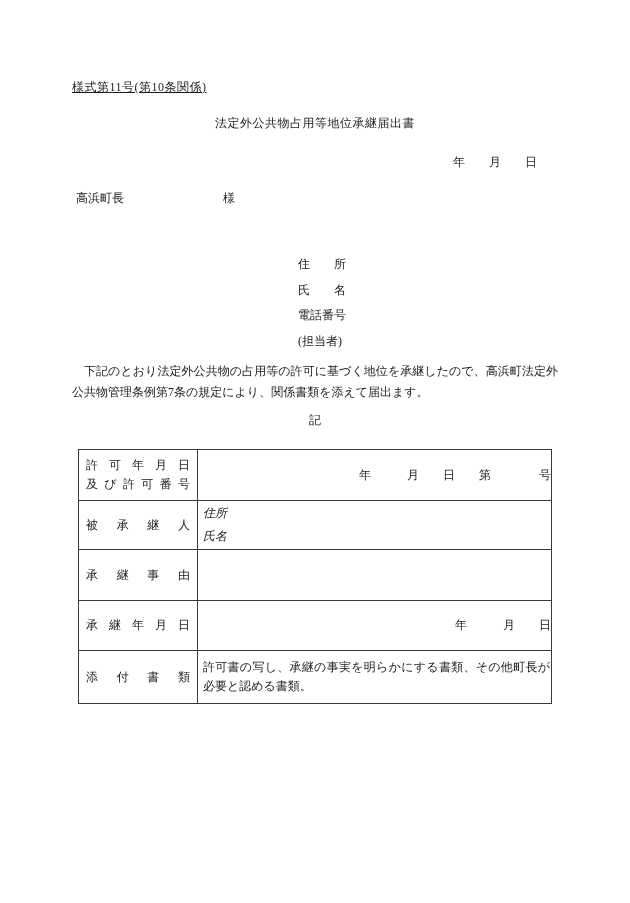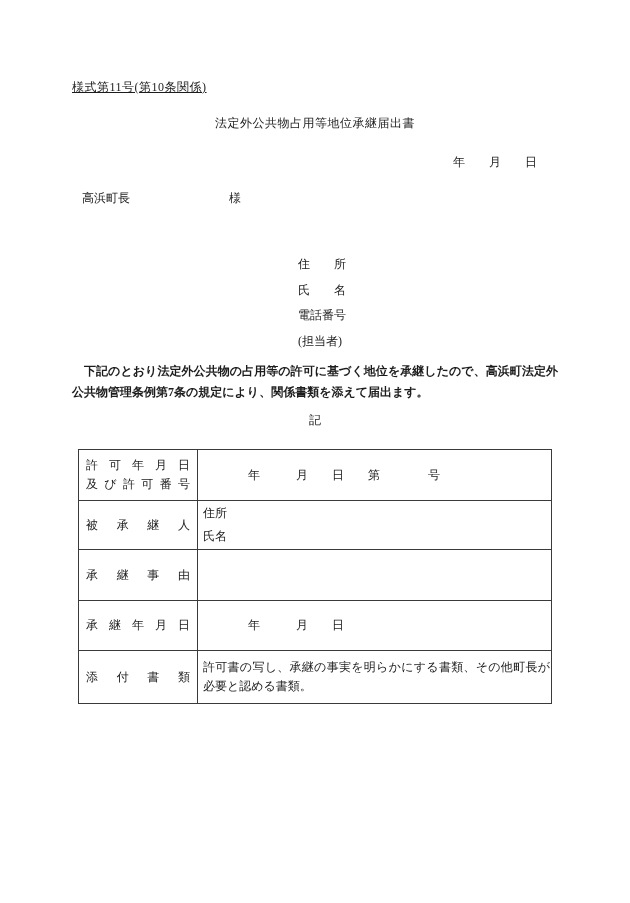--- a/index.html
+++ b/index.html
@@ -29,38 +29,37 @@
     text-align: center;
     font-size: 12px;
     line-height: 15px;
     letter-spacing: 0.5px;
   }
   .date-line {
     left: 453px; top: 155px;
     line-height: 14px;
   }
   .addressee {
-    left: 82px; top: 191px;
+    left: 76px; top: 191px;
     line-height: 14px;
   }
   .addressee .honorific {
     display: inline-block;
     margin-left: 99px;
   }
   .sender {
     left: 298px; top: 252px;
     line-height: 25.7px;
   }
   .body-paragraph {
     left: 72px; top: 361px;
     width: 486px;
     line-height: 21px;
     text-align: justify;
     text-indent: 12px;
-    font-weight: bold;
   }
   .record-heading {
     left: 0; right: 0; top: 413px;
     text-align: center;
     line-height: 14px;
   }
 
   .permit-table {
     position: absolute;
     left: 78px; top: 449px;
@@ -79,24 +78,26 @@
     padding: 0 7px !important;
   }
   .jline {
     display: flex;
     justify-content: space-between;
     line-height: 19px;
   }
   .val-indent {
     padding-left: 50px !important;
     line-height: 19px;
+    text-align: right;
   }
   .val-lines {
     padding-left: 5px !important;
     line-height: 23px;
+    font-style: italic;
   }
   .val-wrap {
     padding: 0 1px 0 5px !important;
     line-height: 19px;
     text-align: justify;
   }
   .row-1 { height: 51px; }
   .row-2 { height: 49px; }
   .row-3 { height: 51px; }
   .row-4 { height: 50px; }

